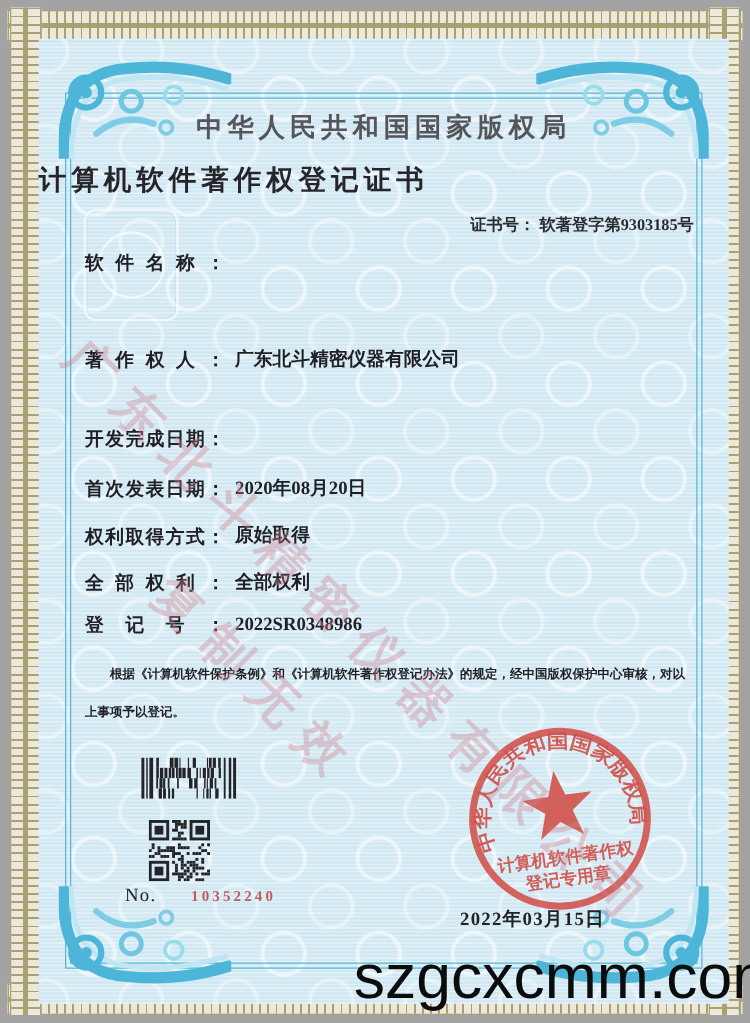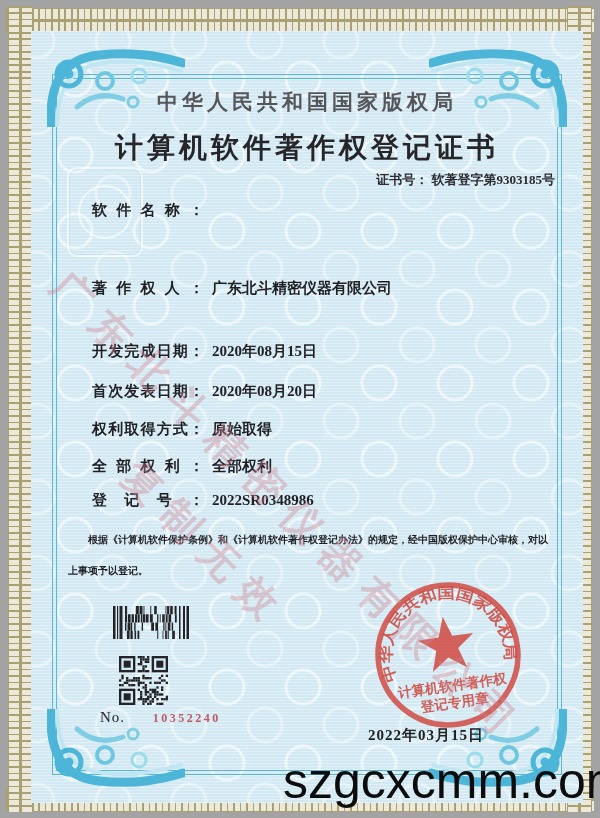--- a/index.html
+++ b/index.html
@@ -42,25 +42,25 @@
   .corner.br{right:16px;bottom:14px;transform:scale(-1,-1);}
 
   
   .emboss{position:absolute;left:36px;top:136px;width:72px;height:86px;border:2px solid rgba(255,255,255,.75);
     border-radius:10px;box-shadow:inset 0 0 0 1px rgba(150,185,205,.25);opacity:.8;}
   .emboss::after{content:"";position:absolute;left:9px;top:16px;width:50px;height:50px;border-radius:50%;
     border:2px solid rgba(255,255,255,.8);}
 
   .authority{position:absolute;left:0;top:57px;width:100%;text-align:center;font-size:21px;font-weight:700;
     letter-spacing:4px;color:#55555a;}
-  .cert-title{position:absolute;left:0;top:98px;width:100%;text-align:center;font-size:28px;font-weight:700;
+  .cert-title{position:absolute;left:0;top:98px;width:100%;text-align:left;font-size:22px;font-weight:700;
     letter-spacing:4px;color:#26262a;}
   .certno{position:absolute;right:28px;top:140px;font-size:13px;font-weight:700;color:#2b2b30;}
 
-  .row{position:absolute;left:37px;right:20px;display:flex;font-size:15px;font-weight:700;color:#1f1f24;padding-left:24px;}
+  .row{position:absolute;left:37px;right:20px;display:flex;font-size:15px;font-weight:700;color:#1f1f24;}
   .row .lbl{width:112px;flex:none;text-align:justify;text-align-last:justify;}
   .row .val{margin-left:8px;line-height:19px;}
   .statement{position:absolute;left:37px;right:30px;top:493px;font-size:10px;font-weight:600;color:#1f1f24;
     line-height:31px;text-indent:2em;font-family:Liberation Serif, serif;}
 
   .barcode{position:absolute;left:82px;top:575px;width:76px;height:33px;}
   .barcode svg{width:100%;height:100%;fill:#242428;}
   .qr{position:absolute;left:88px;top:625px;width:49px;height:49px;}
   .qr svg{width:100%;height:100%;fill:#242428;}
 
@@ -154,21 +154,20 @@
       <span class="lbl">软件名称：</span>
     </div>
 
     <div class="row" style="top:248px">
       <span class="lbl">著作权人：</span>
       <div class="val">广东北斗精密仪器有限公司</div>
     </div>
 
     <div class="row" style="top:311px">
       <span class="lbl">开发完成日期：</span>
-      <div class="val">2020年08月15日</div>
     </div>
 
     <div class="row" style="top:351px">
       <span class="lbl">首次发表日期：</span>
       <div class="val">2020年08月20日</div>
     </div>
 
     <div class="row" style="top:389px">
       <span class="lbl">权利取得方式：</span>
       <div class="val">原始取得</div>

